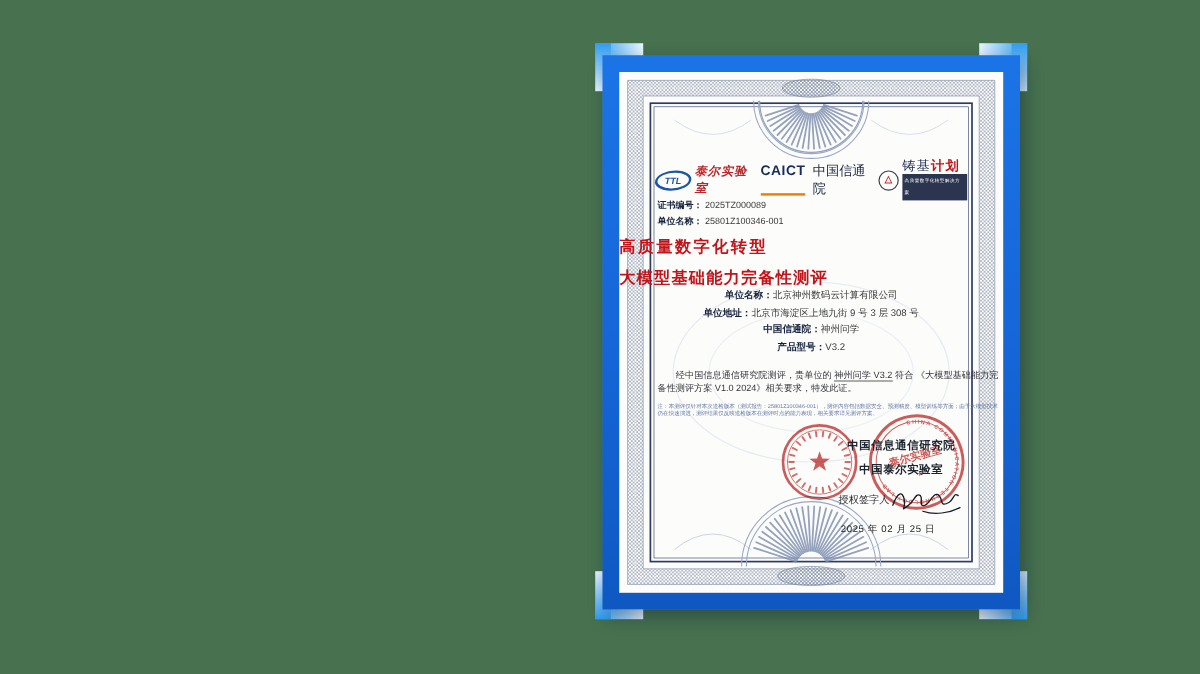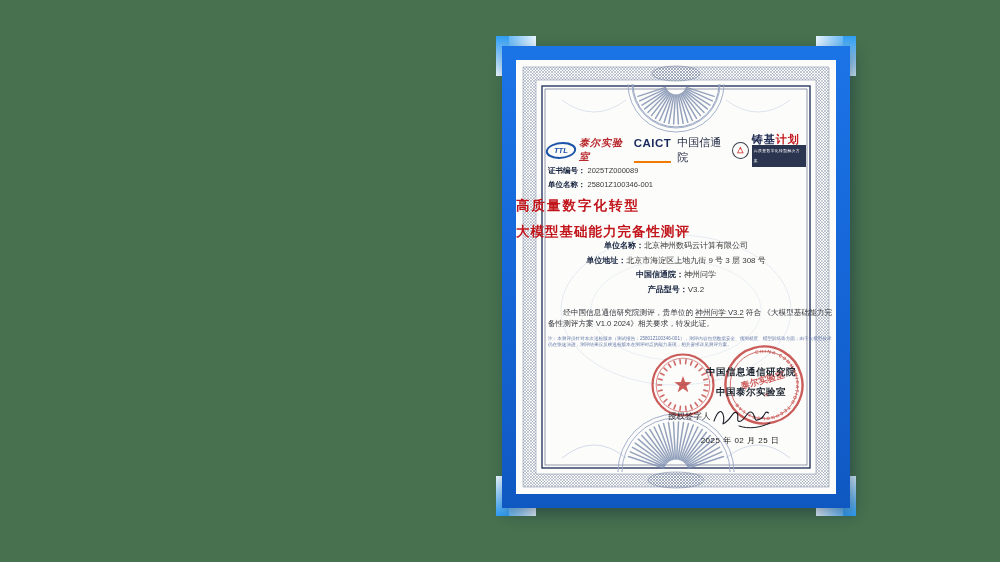--- a/index.html
+++ b/index.html
@@ -31,21 +31,21 @@
   .ttl-oval i{font-style:italic;font-weight:bold;font-size:7.5px;color:#1d55a8;transform:skewX(14deg);}
   .ttl-cn{font-family:"Liberation Serif",serif;font-style:italic;font-weight:bold;
           font-size:10px;color:#b8272c;letter-spacing:1px;}
   .caict-en{font-size:11.5px;font-weight:800;color:#1a2a5e;border-bottom:2.5px solid #f07b00;
             letter-spacing:.5px;padding-bottom:12px;}
   .caict-cn{font-size:11px;font-weight:400;color:#222b45;margin-left:3px;}
   .zj-circle{display:inline-flex;align-items:center;justify-content:center;width:15px;height:15px;
              border:1.5px solid #3a3f4a;border-radius:50%;}
   .zj-circle b{color:#cf2a28;font-size:8px;line-height:8px;}
   .zj-col{display:flex;flex-direction:column;align-items:flex-start;line-height:10px;}
-  .zj-name b{font-size:11px;font-weight:700;color:#202c54;letter-spacing:1px;}
+  .zj-name b{font-size:11px;font-weight:400;color:#202c54;letter-spacing:1px;}
   .zj-name em{font-style:normal;font-size:11px;font-weight:800;color:#c1151b;letter-spacing:1px;}
   .zj-sub{font-size:3.8px;color:#fff;background:#2c3550;padding:1px 2px;margin-top:1px;letter-spacing:.4px;}
 
   .certnos{position:absolute;left:32px;top:104px;font-size:7.5px;line-height:14px;color:#3a3a3a;}
   .certnos b{color:#14213d;margin-right:2px;}
 
   .title{position:absolute;left:0;right:0;top:137px;color:#c1151b;font-weight:800;}
   .title .t1{font-size:13.5px;letter-spacing:2px;}
   .title .t2{font-size:13.5px;margin-top:8px;letter-spacing:1px;}
 
@@ -57,21 +57,21 @@
             color:#33343c;text-indent:2em;text-align:justify;margin:0;}
   .bodytext .prod{border-bottom:.5px solid #777;}
   .footnote{position:absolute;left:32px;width:284px;top:276px;font-size:4.6px;line-height:6px;
             color:#6277a8;margin:0;}
 
   .stamp{position:absolute;opacity:.85;mix-blend-mode:multiply;z-index:2;}
   .stamp-left{left:134px;top:292px;}
   .stamp-right{left:206px;top:283px;transform:rotate(-15deg);}
   .issuer{position:absolute;left:152px;width:166px;top:302px;text-align:center;z-index:3;}
   .org{font-size:9.5px;font-weight:800;color:#1d2530;letter-spacing:.5px;line-height:20px;}
-  .signer-row{display:flex;align-items:center;justify-content:flex-start;margin-top:3px;}
+  .signer-row{display:flex;align-items:center;justify-content:center;margin-top:3px;}
   .signer-label{font-size:8.5px;color:#2a2a33;}
   .date{font-size:8px;color:#222;margin-top:6px;padding-right:22px;letter-spacing:.5px;}
 </style>
 </head>
 <body>
 
 <div class="stage">
   <div class="cert">
     <div class="cbar tl-h"></div>
     <div class="cbar tl-v"></div>

